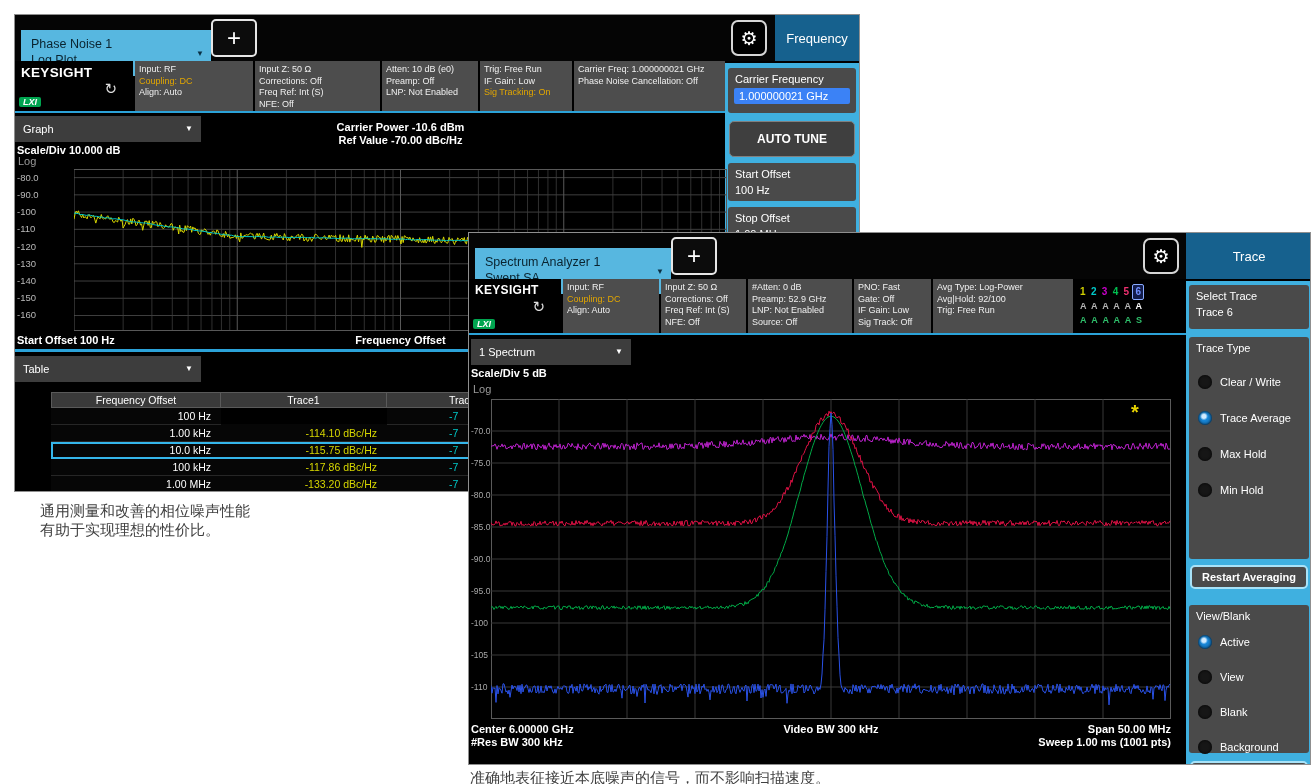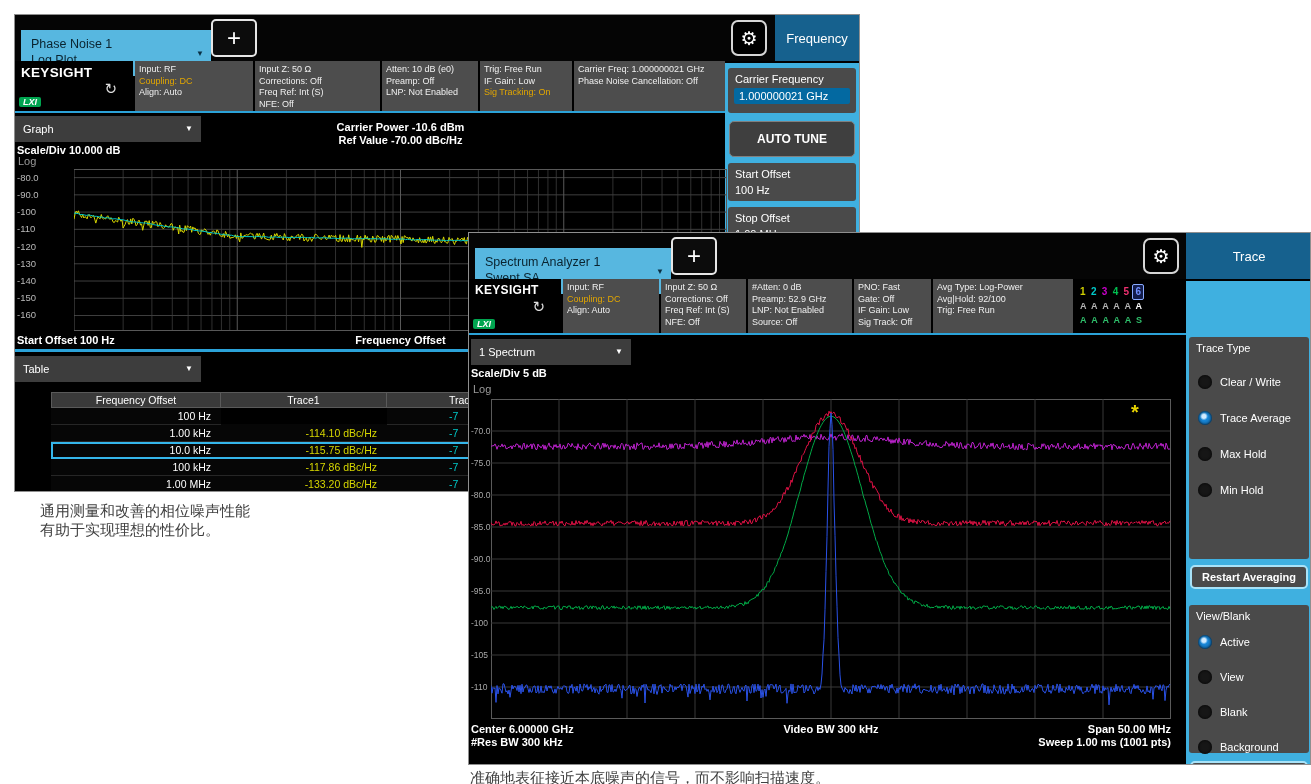--- a/index.html
+++ b/index.html
@@ -32,21 +32,21 @@
         padding-left:8px;box-sizing:border-box;cursor:pointer;}
   .dd-caret{position:absolute;right:8px;top:0;font-size:8px;}
   .b11{position:absolute;font-weight:bold;font-size:11px;color:#fff;white-space:nowrap;}
   .gray-log{position:absolute;color:#9a9a9a;font-size:11px;}
   .ylabels{position:absolute;color:#b8b8b8;}
   .ylabels div{position:absolute;white-space:nowrap;}
   .menu{position:absolute;background:#3fb0e0;}
   .mcell{position:absolute;left:3px;right:3px;background:#4a4a4a;border-radius:3px;color:#fff;}
   .mlabel{font-size:11px;padding:5px 0 0 7px;white-space:nowrap;}
   .mvalue{font-size:11px;padding:4px 0 0 7px;white-space:nowrap;}
-  .valuebox{margin:3px 6px 0 6px;background:#0369a1;border-radius:2px;font-size:11px;padding:2px 5px;color:#fff;}
+  .valuebox{margin:3px 6px 0 6px;background:#3b82f6;border-radius:2px;font-size:11px;padding:2px 5px;color:#fff;}
   .mbtn{position:absolute;background:#3f3f3f;border:1px solid #808080;border-radius:5px;color:#fff;
         font-size:12px;font-weight:bold;display:flex;align-items:center;justify-content:center;box-sizing:border-box;}
   .radio-row{position:absolute;left:9px;display:flex;align-items:center;height:22px;cursor:pointer;}
   .radio{width:14px;height:14px;border-radius:50%;background:#161616;box-shadow:inset 0 0 3px #000;
         margin-right:8px;flex:none;}
   .radio.sel{background:radial-gradient(circle at 42% 38%, #cfeaff 0, #cfeaff 2px, #1887d8 4px, #0f5f9e 100%);}
   .radio-label{font-size:11px;color:#fff;white-space:nowrap;}
   .outbtn{position:absolute;border:2px solid #a8e2f8;border-radius:5px;background:#4a4a4a;color:#fff;
         font-size:11px;display:flex;align-items:center;justify-content:center;text-align:center;
         box-sizing:border-box;white-space:pre-line;line-height:14px;}
@@ -321,20 +321,24 @@
           <span>A</span>
           <span>A</span>
           <span>A</span>
           <span>A</span>
           <span>S</span>
         </div>
       </div>
     <div class="bluebar" style="left:0;top:100px;width:717px;height:2px;"></div>
 
     <div class="menu" style="left:717px;top:48px;width:126px;height:485px;">
+      <div class="mcell" style="top:4px;height:44px;">
+        <div class="mlabel">Select Trace</div>
+        <div class="mvalue">Trace 6</div>
+      </div>
       <div class="mcell" style="top:56px;height:222px;">
         <div class="mlabel">Trace Type</div>
         <div></div>
       <div class="radio-row" style="top: 34px;">
             <span class="radio"></span>
             <span class="radio-label">Clear / Write</span>
           </div>
           <div class="radio-row" style="top: 70px;">
             <span class="radio sel"></span>
             <span class="radio-label">Trace Average</span>

